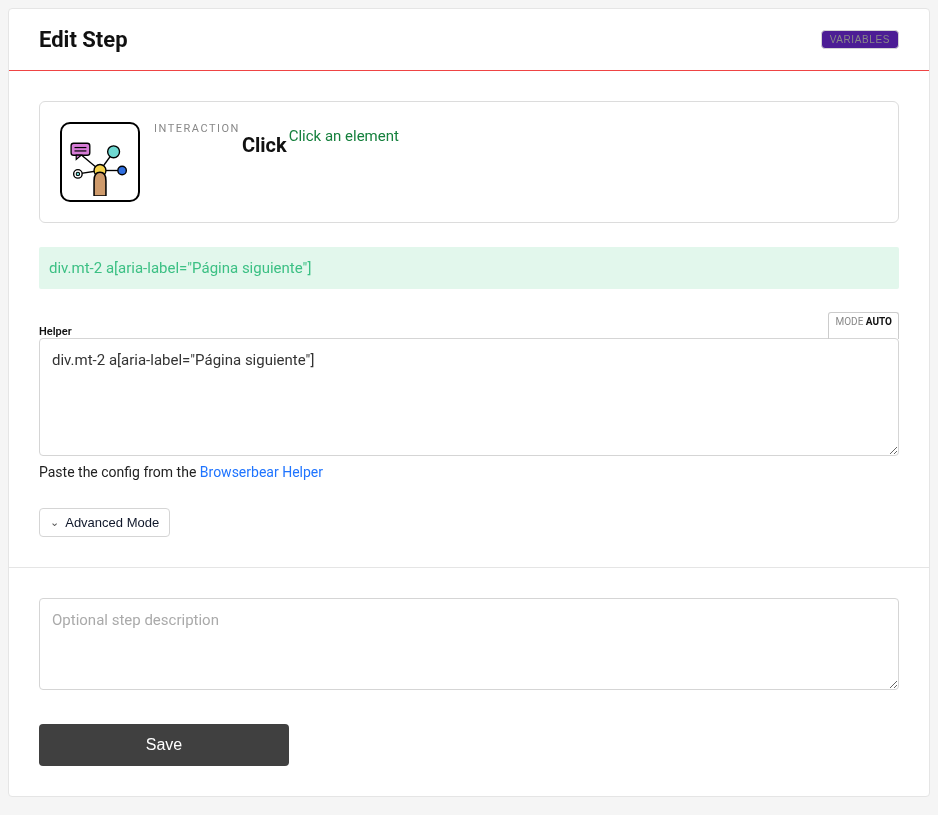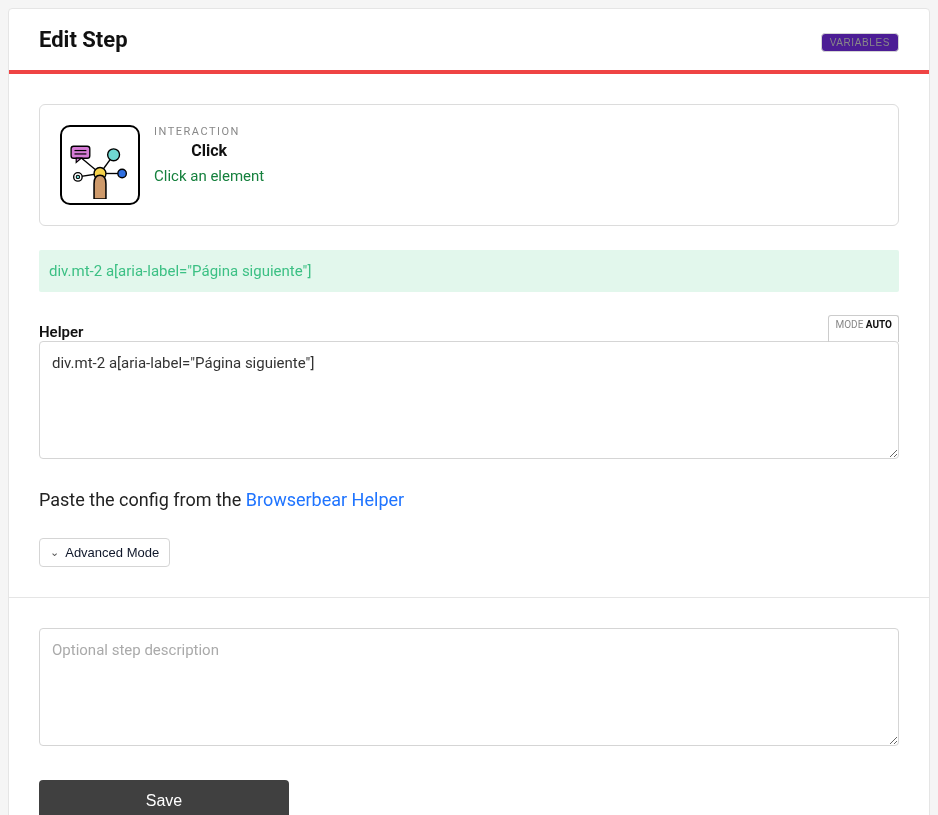--- a/index.html
+++ b/index.html
@@ -14,24 +14,24 @@
       color: #111;
     }
     .card {
       background: #fff;
       border: 1px solid #e5e5e5;
       border-radius: 4px;
       width: 100%;
     }
     .header {
       display: flex;
-      align-items: flex-end;
+      align-items: center;
       justify-content: space-between;
       padding: 18px 30px;
-      border-bottom: 4px solid #ef4444;
+      border-bottom: 1px solid #ef4444;
     }
     .header-title {
       font-size: 22px;
       font-weight: 700;
     }
     .variables-btn {
       border: 1px solid #d5d5d5;
       border-radius: 4px;
       padding: 3px 8px;
       font-size: 10px;
@@ -56,33 +56,33 @@
       width: 80px;
       height: 80px;
       border: 2px solid #000;
       border-radius: 10px;
       background: #fff;
       flex-shrink: 0;
       padding: 4px;
     }
     .interaction-text {
       display: flex;
-      flex-direction: column;
+      flex-direction: row;
       gap: 2px;
     }
     .interaction-overline {
       font-size: 11px;
       letter-spacing: 1.5px;
       color: #888;
       text-transform: uppercase;
     }
     .interaction-title {
-      font-size: 16px;
+      font-size: 20px;
       font-weight: 700;
-      margin-top: 1px;
+      margin-top: 11px;
       text-align: center;
     }
     .interaction-desc {
       font-size: 15px;
       color: #15803d;
       margin-top: 5px;
     }
     .selector-preview {
       margin-top: 24px;
       background: #e2f7ec;
@@ -91,21 +91,21 @@
       font-size: 15px;
       border-radius: 2px;
     }
     .helper-row {
       margin-top: 22px;
       display: flex;
       align-items: flex-end;
       justify-content: space-between;
     }
     .helper-label {
-      font-size: 15px;
+      font-size: 11px;
       font-weight: 600;
     }
     .mode-badge {
       border: 1px solid #ccc;
       border-top-left-radius: 3px;
       border-top-right-radius: 3px;
       border-bottom: none;
       padding: 3px 6px 12px;
       font-size: 10px;
       color: #888;
@@ -121,22 +121,22 @@
       border: 1px solid #d5d5d5;
       border-radius: 4px;
       padding: 12px;
       font-size: 15px;
       font-family: inherit;
       resize: vertical;
       height: 118px;
       color: #333;
     }
     .helper-hint {
-      margin-top: 26px;
-      font-size: 18px;
+      margin-top: 4px;
+      font-size: 14px;
       color: #222;
     }
     .helper-hint a {
       color: #1f74ff;
       text-decoration: none;
     }
     .advanced-btn {
       margin-top: 28px;
       border: 1px solid #d5d5d5;
       border-radius: 4px;
@@ -159,21 +159,21 @@
       padding: 30px;
     }
     .desc-textarea {
       width: 100%;
       border: 1px solid #d5d5d5;
       border-radius: 4px;
       padding: 12px;
       font-size: 15px;
       font-family: inherit;
       resize: vertical;
-      height: 118px;
+      height: 92px;
     }
     .desc-textarea::placeholder {
       color: #aaa;
     }
     .save-btn {
       margin-top: 30px;
       background: #404040;
       color: #fff;
       border: none;
       border-radius: 4px;

